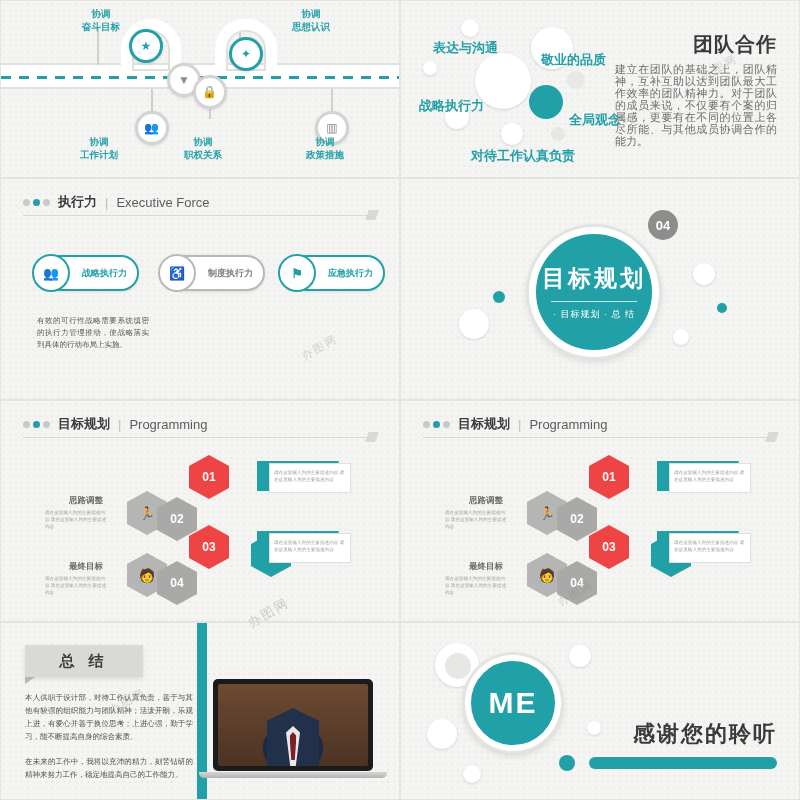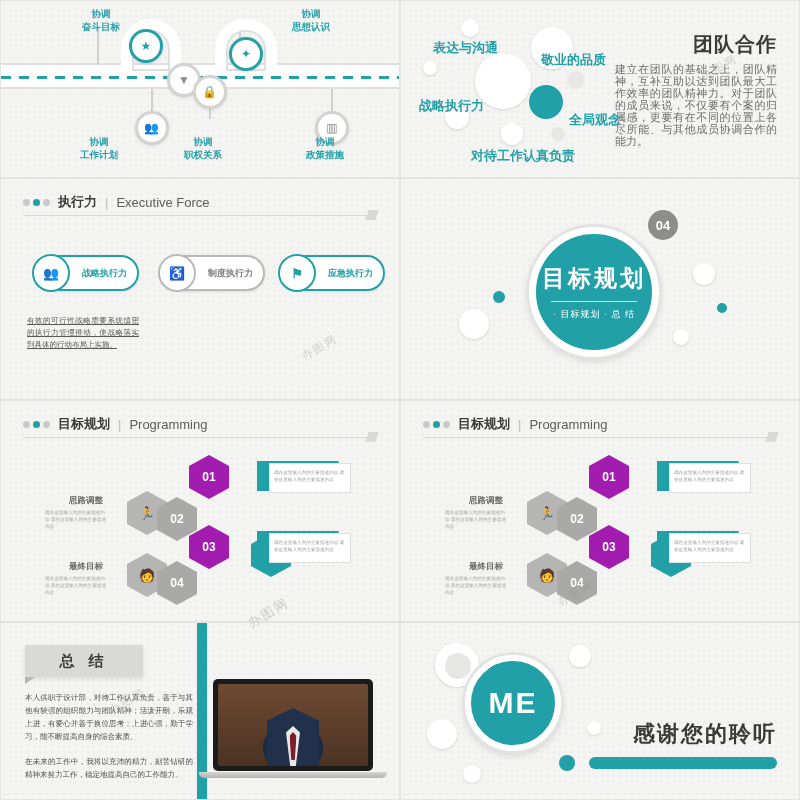--- a/index.html
+++ b/index.html
@@ -140,21 +140,21 @@
     background: #8d8d8b; color: #fff; font-size: 13px; font-weight: bold;
     display: flex; align-items: center; justify-content: center;
     border: 3px solid #f4f4f2;
   }
 
   
   #s5 { left: 0; top: 400px; width: 400px; height: 222px; }
   #s6 { left: 400px; top: 400px; width: 400px; height: 222px; }
   .hex {
     position: absolute; width: 40px; height: 44px;
-    background: #a21caf;
+    background: #ef4444;
     clip-path: polygon(50% 0%, 100% 25%, 100% 75%, 50% 100%, 0% 75%, 0% 25%);
     display: flex; align-items: center; justify-content: center;
     color: #fff; font-size: 12px; font-weight: bold;
   }
   .hex.gray { background: #a9a9a7; }
   .hex.icon { background: #b5b5b3; font-size: 13px; }
   .hex.icon.t { background: #22a0a8; }
   .tag {
     position: absolute; height: 30px; padding: 0 10px 0 12px;
     display: flex; align-items: center; color: #fff; font-size: 10px; font-weight: bold;
@@ -336,21 +336,21 @@
         <span>制度执行力</span>
       </div>
     </div>
     <div class="ef-item" style="left:288px;">
       <div class="ef-pill">
         <span class="ef-dot">⚑</span>
         <span>应急执行力</span>
       </div>
     </div>
 
-    <div class="ef-text" style="left:26px;text-decoration:underline;">有效的可行性战略需要系统缜密的执行力管理推动，使战略落实到具体的行动布局上实施。</div>
+    <div class="ef-text" style="left:36px;">有效的可行性战略需要系统缜密的执行力管理推动，使战略落实到具体的行动布局上实施。</div>
   </div>
 
   <div class="slide" id="s4">
     <div class="bub w" style="position:absolute;left:58px; top:130px; width:30px; height:30px;"></div>
     <div class="bub t" style="position:absolute;left:92px; top:112px; width:12px; height:12px;"></div>
     <div class="bub w" style="position:absolute;left:292px; top:84px; width:22px; height:22px;"></div>
     <div class="bub t" style="position:absolute;left:316px; top:124px; width:10px; height:10px;"></div>
     <div class="bub w" style="position:absolute;left:272px; top:150px; width:16px; height:16px;"></div>
 
     <div class="big-circle">

